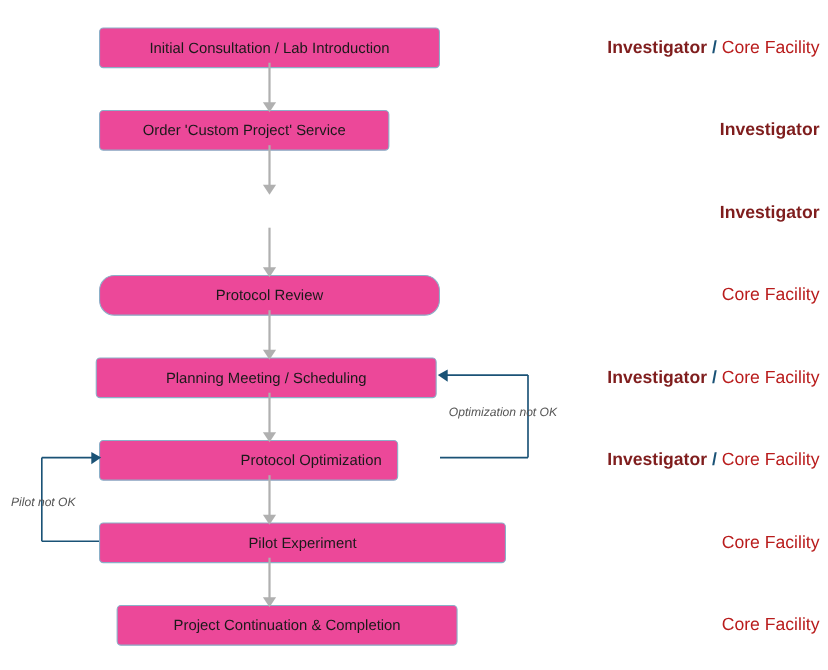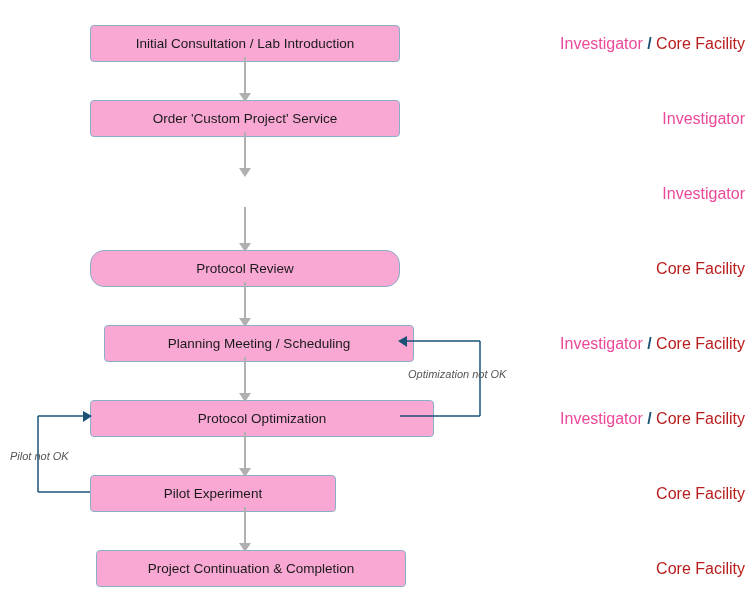--- a/index.html
+++ b/index.html
@@ -11,33 +11,33 @@
       overflow: hidden;
       position: relative;
     }
     .diagram-container {
       width: 753px;
       height: 609px;
       position: relative;
       padding: 15px 10px;
     }
     .step-box {
-      background: #f9a8d4;
+      background: #ec4899;
       border: 1.5px solid #8ab0c8;
       border-radius: 4px;
       text-align: center;
       padding: 10px 14px;
       font-size: 13.5px;
       color: #1a1a1a;
       width: 300px;
       margin: 0 auto;
       position: relative;
       z-index: 2;
     }
-    .label-investigator { color: #ec4899; font-weight: normal; }
+    .label-investigator { color: #7f1d1d; font-weight: bold; }
     .label-core { color: #b91c1c; font-weight: normal; }
     .label-slash { color: #1a5276; font-weight: bold; }
 
     svg.arrows-overlay {
       position: absolute;
       left: 0;
       top: 0;
       width: 753px;
       height: 609px;
       pointer-events: none;
@@ -46,42 +46,42 @@
   </style>
 </head>
 <body>
 
 <div class="diagram-container">
 
   <div id="step1-box" class="step-box" style="position:absolute; left:90px; top:25px; width:310px;">
     <span>Initial Consultation / Lab Introduction</span>
   </div>
 
-  <div id="step2-box" class="step-box" style="position:absolute; left:90px; top:100px; width:310px;">
+  <div id="step2-box" class="step-box" style="position:absolute; left:90px; top:100px; width:264px;">
     <span>Order 'Custom Project' Service</span>
   </div>
 
 
   <div id="step4-box" class="step-box" style="position:absolute; left:90px; top:250px; width:310px;border-radius:14px;">
     <span>Protocol Review</span>
   </div>
 
-  <div id="step5-box" class="step-box" style="position:absolute; left:104px; top:325px; width:310px;text-align:center;">
+  <div id="step5-box" class="step-box" style="position:absolute; left:87px; top:325px; width:310px;text-align:center;">
     <span>Planning Meeting / Scheduling</span>
   </div>
 
-  <div id="step6-box" class="step-box" style="position:absolute; left:90px; top:400px; width:344px;">
+  <div id="step6-box" class="step-box" style="position:absolute; left:90px; top:400px; width:272px;text-align:right;">
     <span>Protocol Optimization</span>
   </div>
 
-  <div id="step7-box" class="step-box" style="position:absolute; left:90px; top:475px; width:246px;">
+  <div id="step7-box" class="step-box" style="position:absolute; left:90px; top:475px; width:370px;">
     <span>Pilot Experiment</span>
   </div>
 
-  <div id="step8-box" class="step-box" style="position:absolute; left:96px; top:550px; width:310px;text-align:center;">
+  <div id="step8-box" class="step-box" style="position:absolute; left:106px; top:550px; width:310px;text-align:center;">
     <span>Project Continuation &amp; Completion</span>
   </div>
 
   <div style="position:absolute; right:8px; top:35px; width:200px; text-align:right;">
     <span class="label-investigator">Investigator</span><span class="label-slash"> / </span><span class="label-core">Core Facility</span>
   </div>
 
   <div style="position:absolute; right:8px; top:110px; width:200px; text-align:right;">
     <span class="label-investigator">Investigator</span>
   </div>

